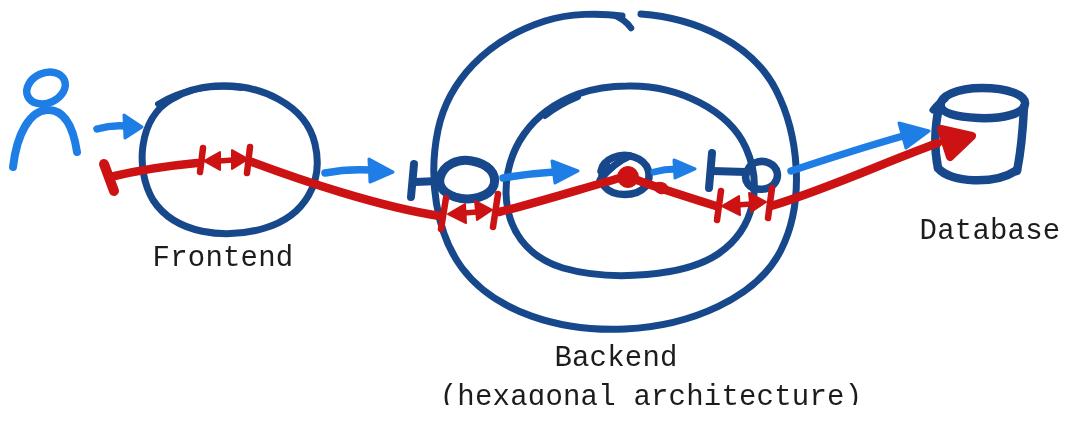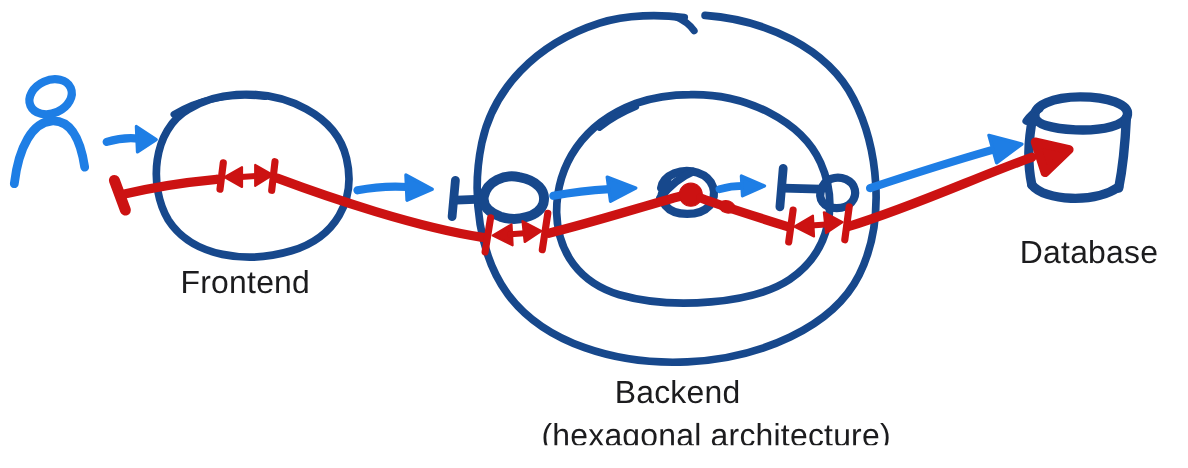--- a/index.html
+++ b/index.html
@@ -3,21 +3,21 @@
 <meta charset="utf-8">
 <style>
   :root{
     --dark-blue:#17488c; --light-blue:#1e7ee5; --red:#cc1212;
     --text:#1c1c1e; --background:#ffffff;
   }
   html,body{margin:0;padding:0;background:#fff;}
   .stage{
     position:relative;width:1080px;height:405px;overflow:hidden;
     background:var(--background);
-    font-family:Liberation Sans, sans-serif;
+    font-family:Liberation Mono, monospace;
   }
   svg{display:block;width:1080px;height:425px;}
   .ink-dark{stroke:var(--dark-blue);fill:none;stroke-linecap:round;stroke-linejoin:round;}
   .ink-light{stroke:var(--light-blue);fill:none;stroke-linecap:round;stroke-linejoin:round;}
   .ink-red{stroke:var(--red);fill:none;stroke-linecap:round;stroke-linejoin:round;}
   .fill-light{fill:var(--light-blue);stroke:var(--light-blue);stroke-width:3;stroke-linejoin:round;}
   .fill-red{fill:var(--red);stroke:var(--red);stroke-linejoin:round;}
   .label{fill:var(--text);font-size:29px;letter-spacing:0.2px;}
 </style>
 </head>

